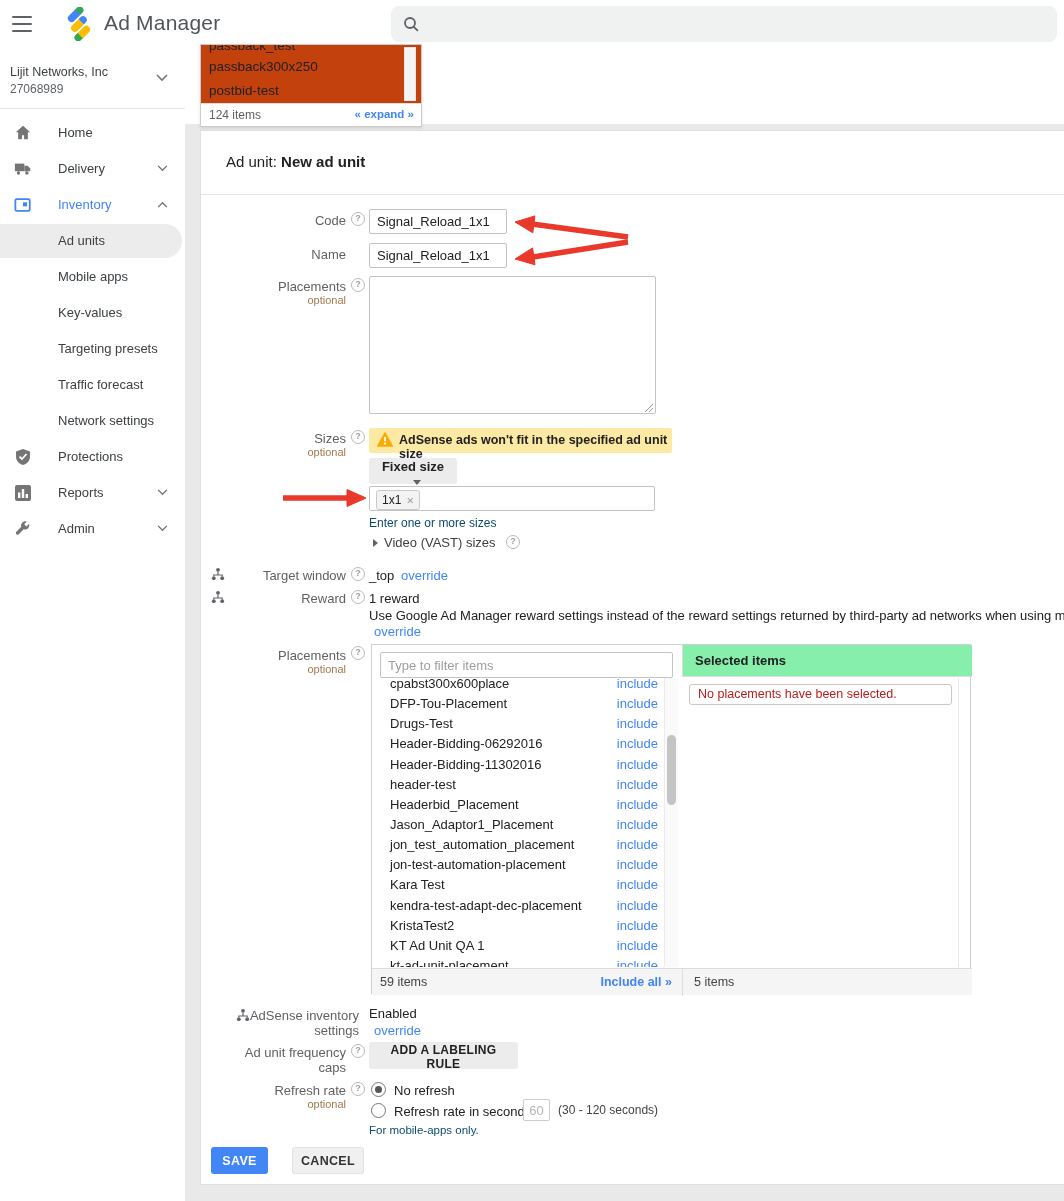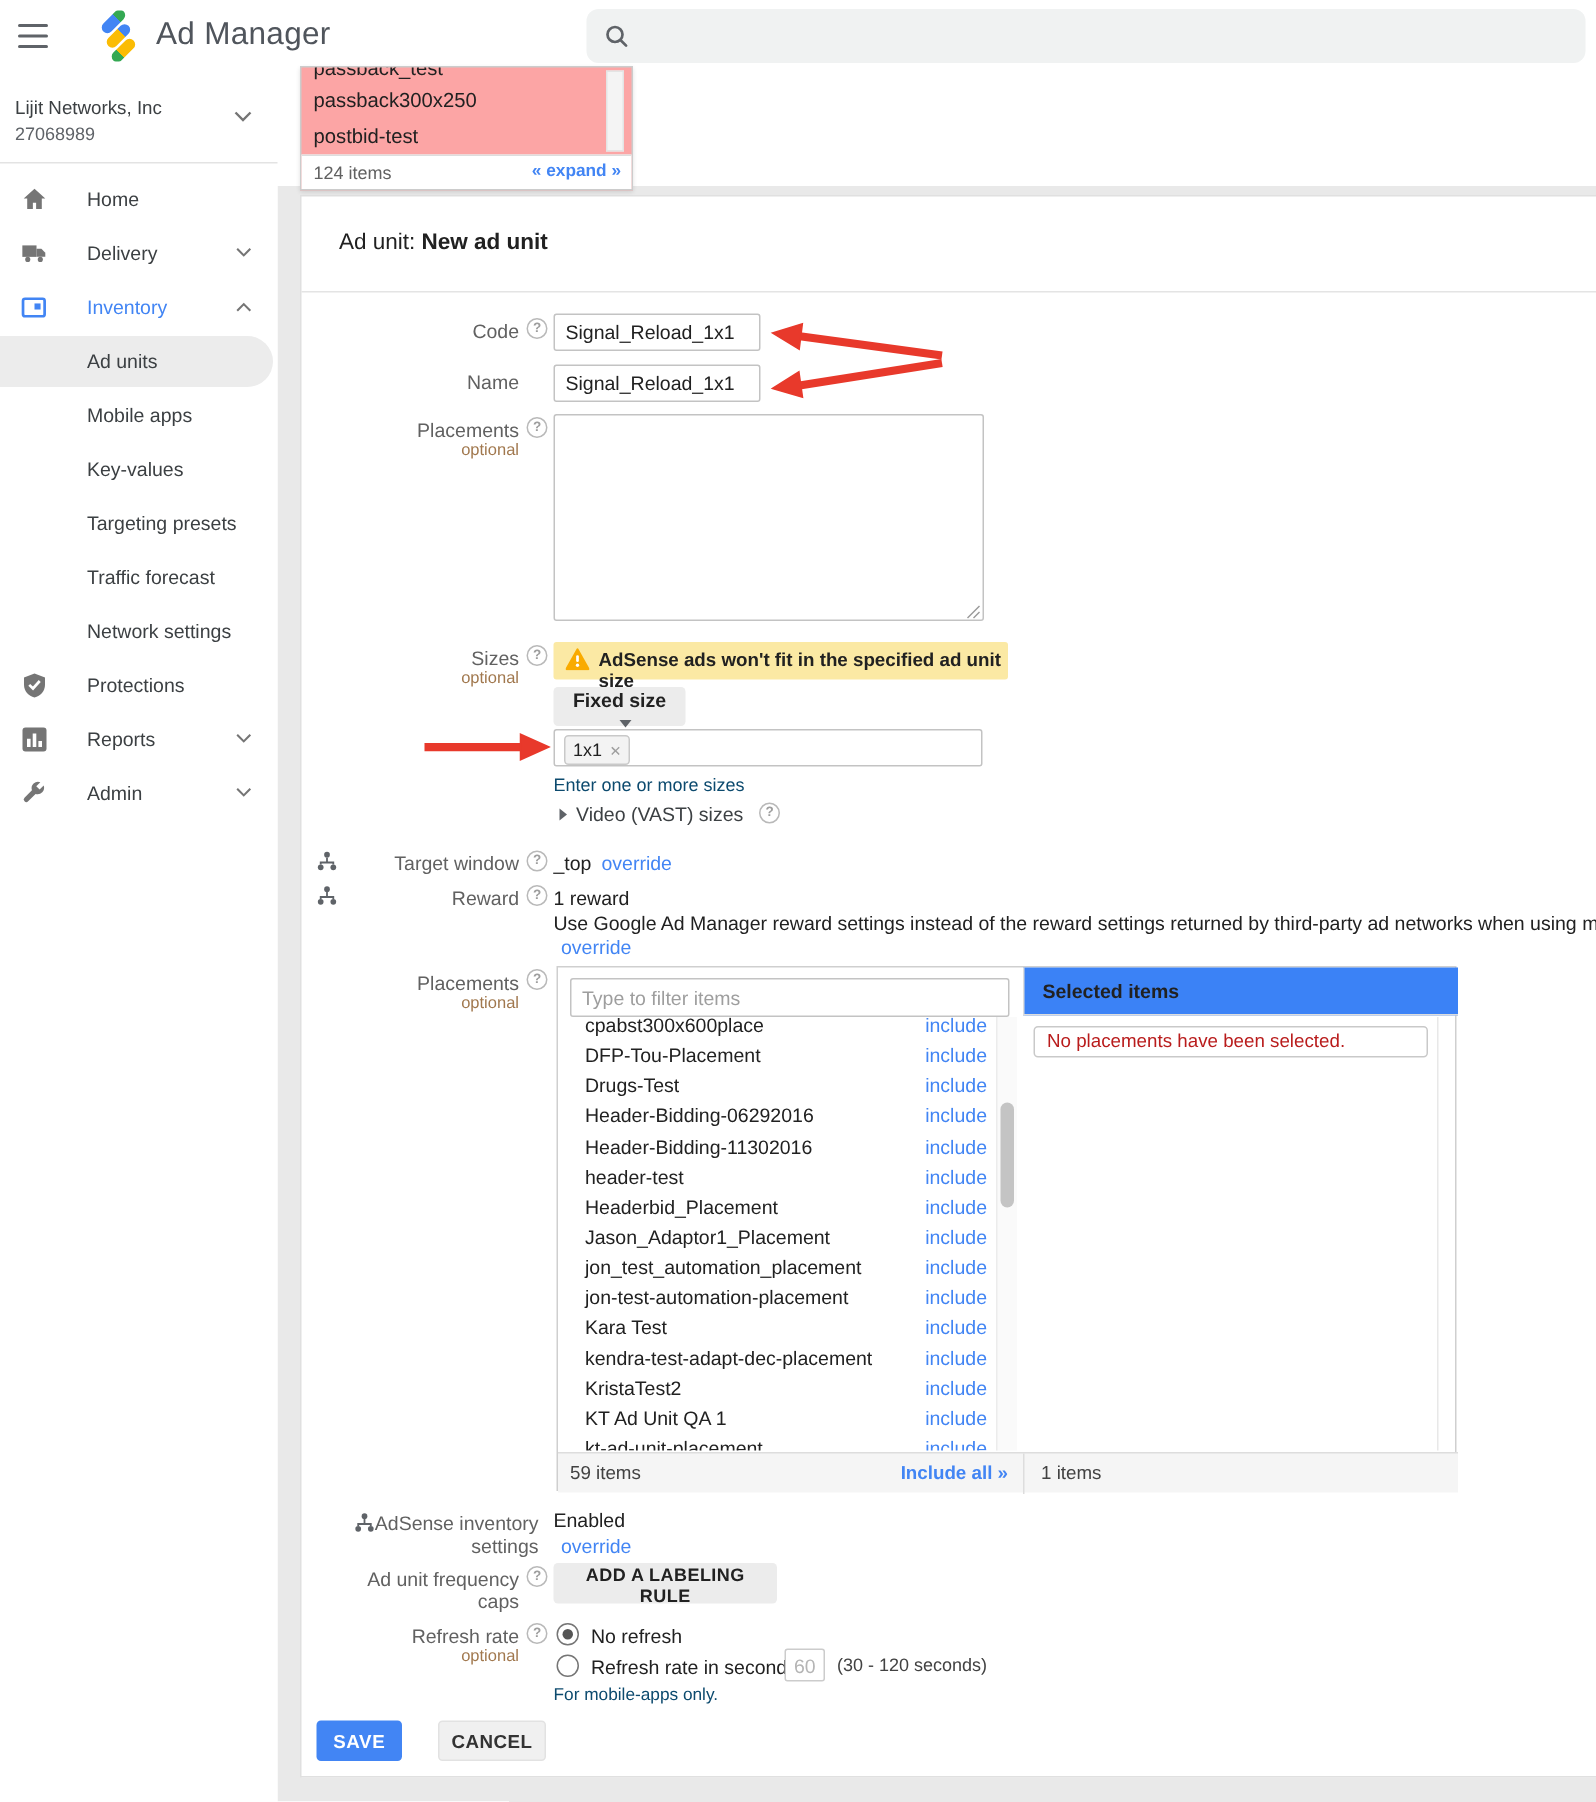--- a/index.html
+++ b/index.html
@@ -59,21 +59,21 @@
   .chip{position:absolute;left:6px;top:3px;height:18px;background:#f3f3f3;border:1px solid #c9c9c9;border-radius:3px;
         font-size:12px;color:#212121;padding:0 5px;line-height:18px;}
   .chip .x::before{content:"\2715";color:#9e9e9e;font-size:9.5px;margin-left:5px;cursor:pointer;}
   .helper{position:absolute;font-size:12px;color:#0c4a6e;}
   .tri-right{display:inline-block;width:0;height:0;border-top:4px solid transparent;border-bottom:4px solid transparent;border-left:5px solid #5f6368;margin-right:6px;}
 
   
   #pwidget{position:absolute;left:170px;top:513px;width:600px;height:350px;border:1px solid #cfcfcf;box-sizing:border-box;background:#fff;}
   #pfilter{position:absolute;left:8px;top:7px;width:293px;height:26px;}
   #pfilter::placeholder{color:#9e9e9e;}
-  #psel-header{position:absolute;left:310px;top:0;width:290px;height:32px;background:#3b82f6;border-left:1px solid #ddd;border-bottom:1px solid #ddd;box-sizing:border-box;}
+  #psel-header{position:absolute;left:310px;top:0;width:290px;height:32px;background:#86efac;border-left:1px solid #ddd;border-bottom:1px solid #ddd;box-sizing:border-box;}
   #psel-header span{position:absolute;left:12px;top:8px;font-size:13px;font-weight:bold;color:#212121;}
   #plist{position:absolute;left:0;top:33px;width:292px;height:289px;overflow:hidden;}
   .prow{height:20.15px;position:relative;}
   .prow:first-child{margin-top:-5px;}
   .pname{position:absolute;left:18px;top:3px;font-size:13px;color:#212121;white-space:nowrap;}
   .pinclude{position:absolute;right:6px;top:3px;font-size:13px;color:#4285f4;}
   #pscroll{position:absolute;left:292px;top:33px;width:14px;height:289px;background:#fafafa;border-left:1px solid #ececec;box-sizing:border-box;}
   #pthumb{position:absolute;left:2px;top:57px;width:9px;height:70px;background:#c4c4c4;border-radius:5px;}
   #psel-gutter{position:absolute;left:586px;top:33px;height:289px;border-left:1px solid #e8e8e8;}
   #pempty{position:absolute;left:317px;top:39px;width:263px;height:21px;border:1px solid #c9c9c9;border-radius:3px;box-sizing:border-box;
@@ -87,21 +87,21 @@
   .radio.sel::after{content:"";position:absolute;left:2.5px;top:2.5px;width:7px;height:7px;border-radius:50%;background:#555;}
   .numinput{position:absolute;width:27px;height:22px;border:1px solid #ccc;border-radius:2px;font-size:13px;color:#b5b5b5;
             text-align:center;box-sizing:border-box;font-family:"Liberation Sans",sans-serif;outline:none;}
 
   .savebtn{position:absolute;left:10px;top:1016px;width:57px;height:27px;background:#4285f4;color:#fff;border:none;border-radius:3px;
            font-size:12.5px;font-weight:bold;letter-spacing:.4px;cursor:pointer;font-family:"Liberation Sans",sans-serif;}
   .cancelbtn{position:absolute;left:91px;top:1016px;width:72px;height:27px;background:#f0f0f0;color:#333;border:1px solid #e2e2e2;border-radius:3px;
            font-size:12.5px;font-weight:bold;letter-spacing:.3px;cursor:pointer;font-family:"Liberation Sans",sans-serif;}
 
   
-  #unit-dd{position:absolute;left:200px;top:44px;width:222px;background:#fca5a5;border:1px solid #ccc;box-sizing:border-box;z-index:50;box-shadow:0 1px 3px rgba(0,0,0,.12);}
+  #unit-dd{position:absolute;left:200px;top:44px;width:222px;background:#c2410c;border:1px solid #ccc;box-sizing:border-box;z-index:50;box-shadow:0 1px 3px rgba(0,0,0,.12);}
   .dd-clip{height:10px;overflow:hidden;position:relative;}
   .dd-clip span{position:absolute;left:8px;top:-7px;font-size:13.5px;color:#212121;}
   .dd-item{height:24px;line-height:24px;padding-left:8px;font-size:13.5px;color:#212121;cursor:pointer;}
   #dd-scroll{position:absolute;right:5px;top:2px;width:12px;height:54px;background:#f4f4f4;border:1px solid #e4e4e4;box-sizing:border-box;}
   .dd-footer{height:22px;border-top:1px solid #ddd;position:relative;background:#fff;}
   .dd-count{position:absolute;left:8px;top:4px;font-size:12px;color:#616161;}
   .dd-expand{position:absolute;right:7px;top:4px;font-size:11.5px;color:#4285f4;font-weight:bold;}
 
   #arrows{position:absolute;left:0;top:0;z-index:60;pointer-events:none;}
   .textarea-grip{position:absolute;pointer-events:none;}
@@ -406,21 +406,21 @@
     </div>
     <div id="pscroll">
         <div id="pthumb"></div>
       </div>
     <div id="psel-gutter"></div>
     <div id="pempty">No placements have been selected.</div>
     <div id="pfooter">
       <span class="pfoot-txt" style="left:8px;">59 items</span>
       <a class="pfoot-txt" style="right:300px;color:#4285f4;font-weight:bold;">Include all »</a>
       <span class="vdiv"></span>
-      <span class="pfoot-txt" style="left:322px;">1 items</span>
+      <span class="pfoot-txt" style="left:322px;">5 items</span>
     </div>
   </div>
 
   <div class="flabel" style="top:875px;width:158px;">
     <svg class="treeicon" style="position:relative;left:0;top:2px;display:inline-block;" width="13" height="13" viewBox="0 0 14 14">
         <circle cx="7" cy="2.8" r="1.9" fill="#5f6368"></circle>
         <circle cx="2.8" cy="11.2" r="1.9" fill="#5f6368"></circle>
         <circle cx="11.2" cy="11.2" r="1.9" fill="#5f6368"></circle>
         <path d="M7 4.7V7M2.8 9.3V8h8.4v1.3M7 7V8" stroke="#5f6368" stroke-width="1.2" fill="none"></path>
       </svg><span>AdSense inventory settings</span>

